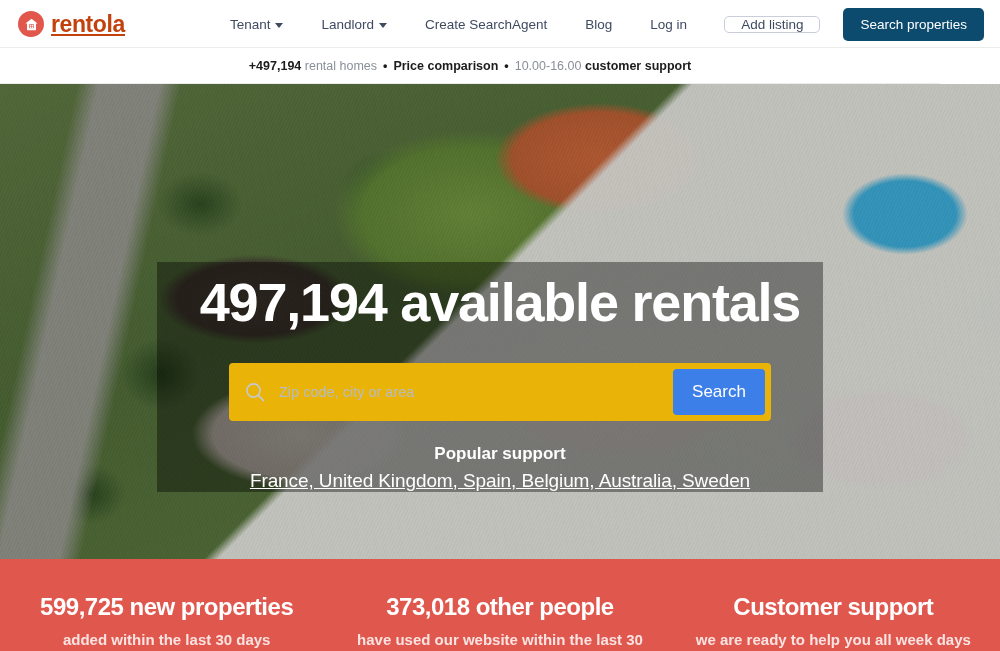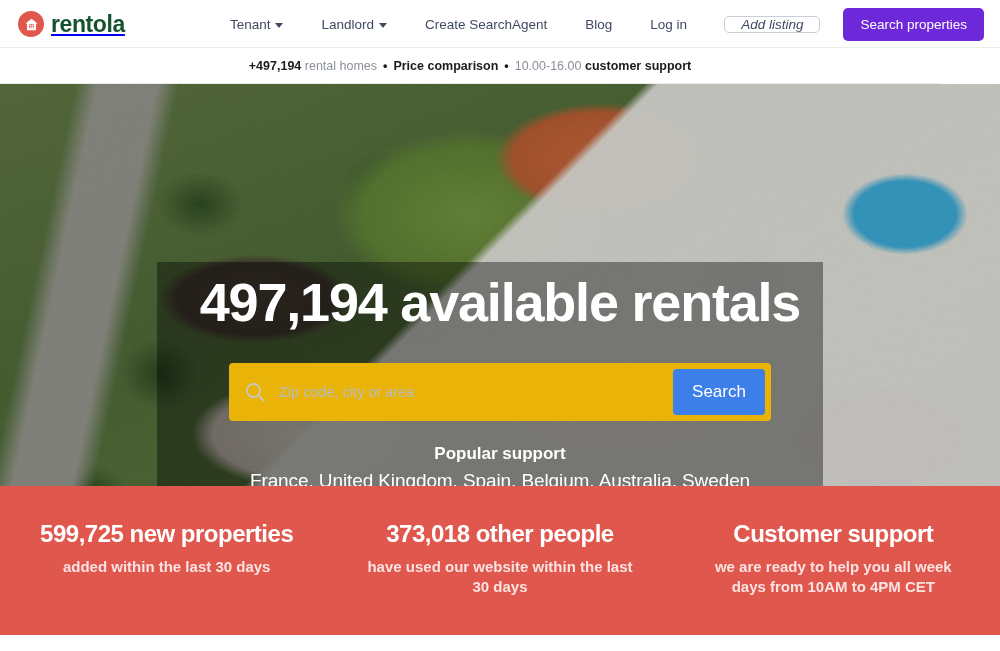--- a/index.html
+++ b/index.html
@@ -43,23 +43,24 @@
     background: #e2574c;
     display: flex;
     align-items: center;
     justify-content: center;
     flex: 0 0 auto;
   }
   .logo-mark svg { display: block; }
   .logo-text {
     font-size: 23px;
     font-weight: 700;
-    color: #14532d;
+    color: #c2410c;
     letter-spacing: -0.4px;
     line-height: 1;
+    text-decoration: underline;
   }
 
   .nav {
     margin-left: auto;
     display: flex;
     align-items: center;
     gap: 12px;
   }
   .nav-link {
     font-size: 13.5px;
@@ -85,26 +86,25 @@
     font-size: 13.5px;
     color: #3f4a61;
     background: #fff;
     border: 1px solid #c9ced8;
     border-radius: 5px;
     padding: 0 16px;
     margin-left: 12px;
     cursor: pointer;
     white-space: nowrap;
     font-family: "Liberation Sans", sans-serif;
-    font-style: italic;
   }
   .btn-green {
     font-size: 13.5px;
     color: #ffffff;
-    background: #6d28d9;
+    background: #0c4a6e;
     border: none;
     border-radius: 5px;
     padding: 9px 17px;
     margin-left: 11px;
     cursor: pointer;
     white-space: nowrap;
     font-family: "Liberation Sans", sans-serif;
   }
 
   
@@ -126,21 +126,21 @@
     height: 1px;
     background: #ececec;
   }
   .subheader b { color: #1c1c1c; font-weight: 700; }
   .sep { margin: 0 6px; color: #1c1c1c; font-weight: 700; }
 
   
   .hero {
     position: relative;
     width: 1000px;
-    height: 402px;
+    height: 475px;
     overflow: hidden;
     background: #4a5240;
   }
   .hero-photo {
     position: absolute;
     inset: 0;
     
     background-color: #51663c;
     background-image:
       
@@ -283,21 +283,21 @@
     width: 1000px;
     height: 149px;
     background: #e0574e;
     display: flex;
     align-items: flex-start;
     padding-top: 34px;
   }
   .stat {
     flex: 1 1 0;
     text-align: center;
-    padding: 0 32px;
+    padding: 0 22px;
   }
   .stat-head {
     font-size: 24px;
     font-weight: 700;
     color: #ffffff;
     letter-spacing: -0.5px;
     line-height: 1.15;
   }
   .stat-sub {
     margin-top: 9px;

